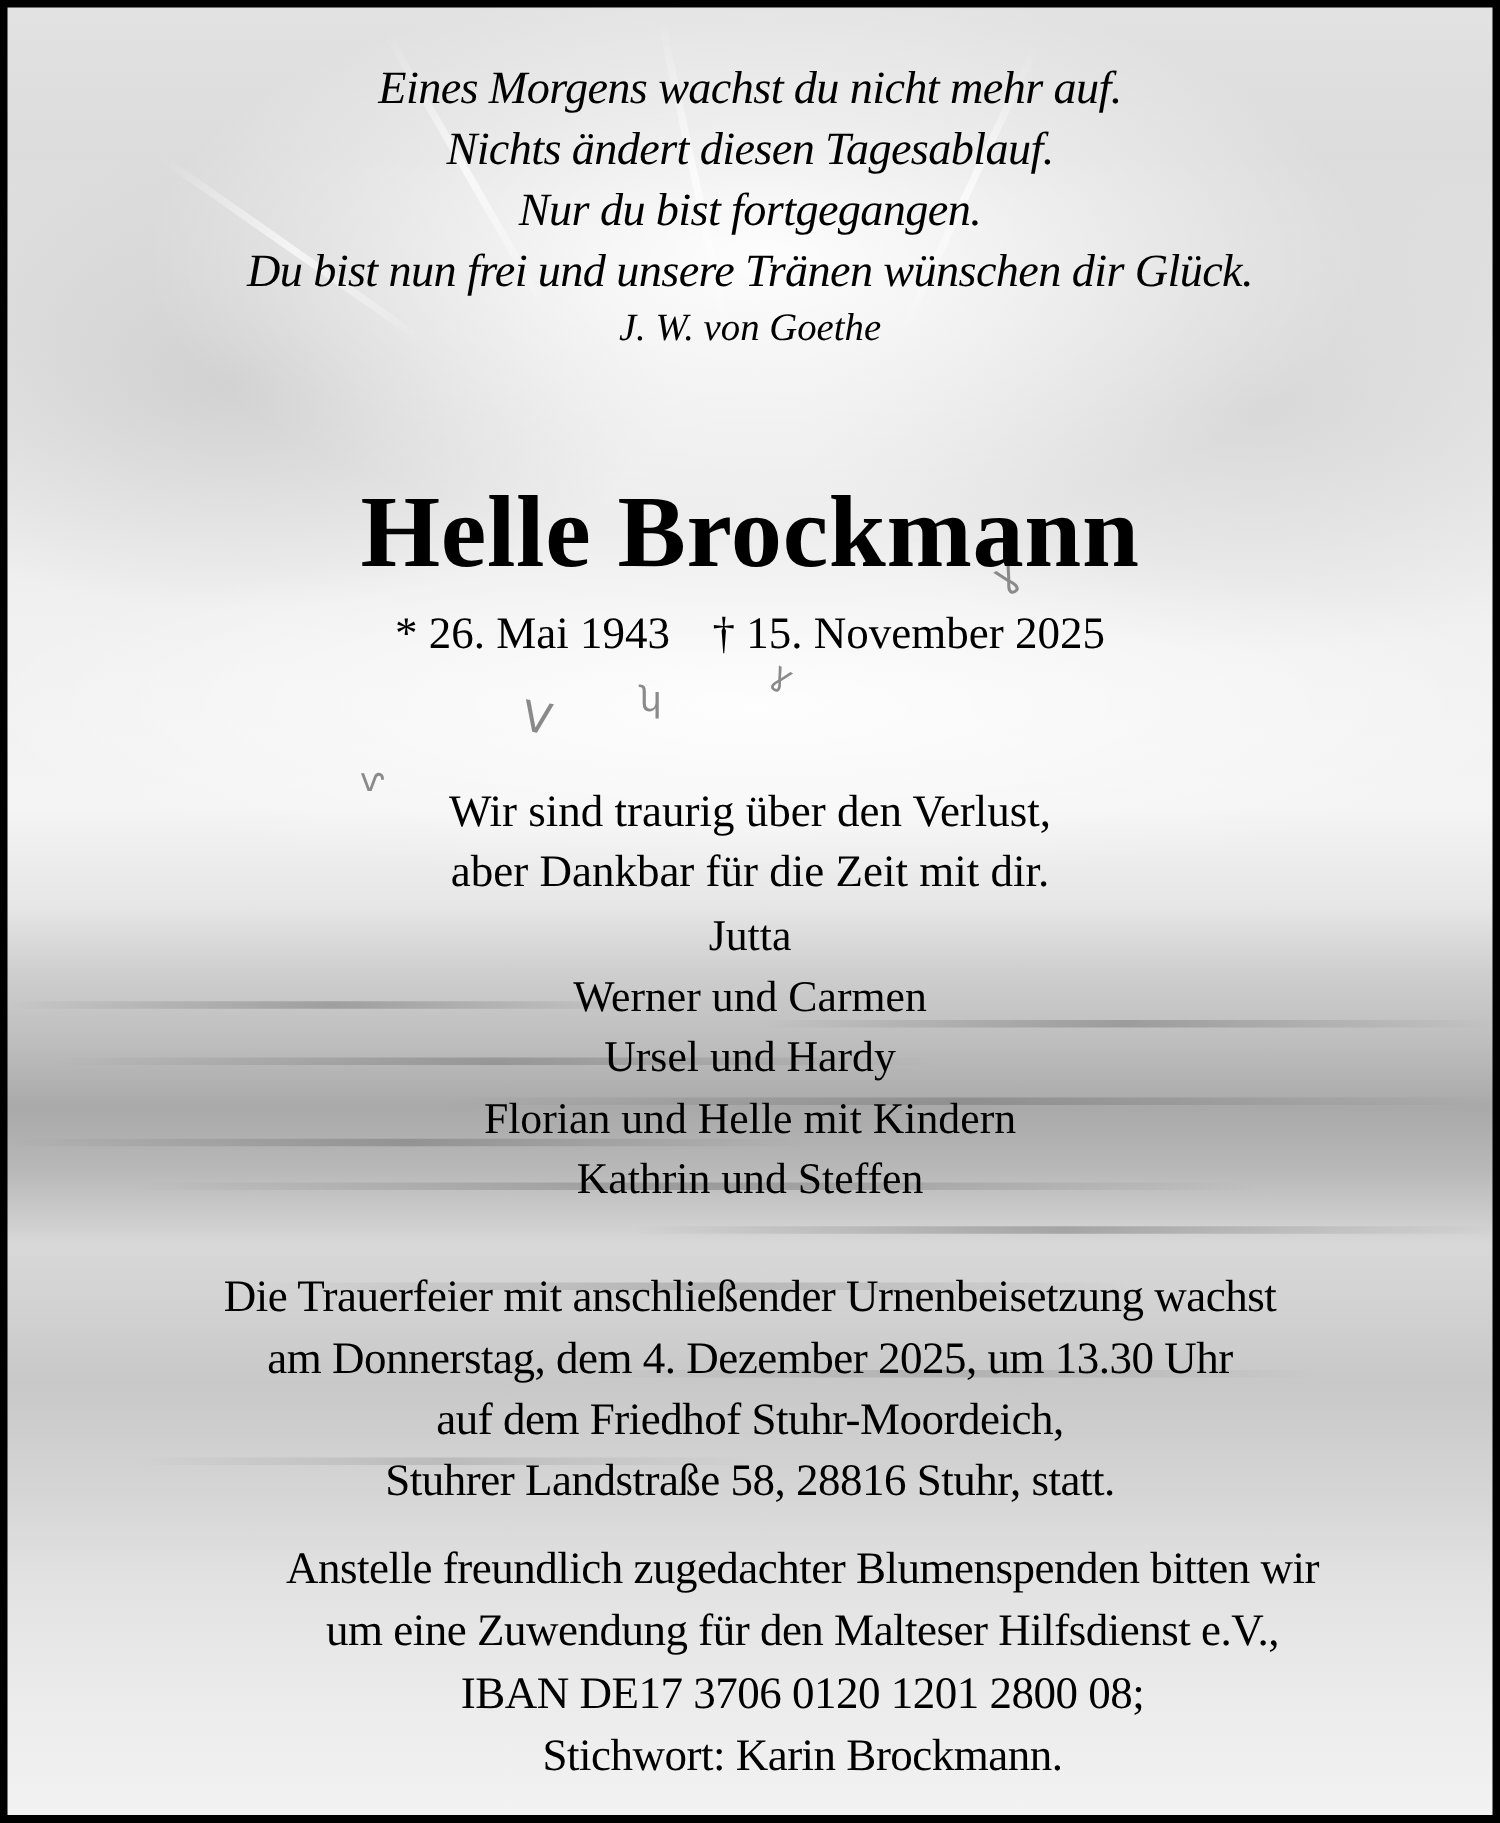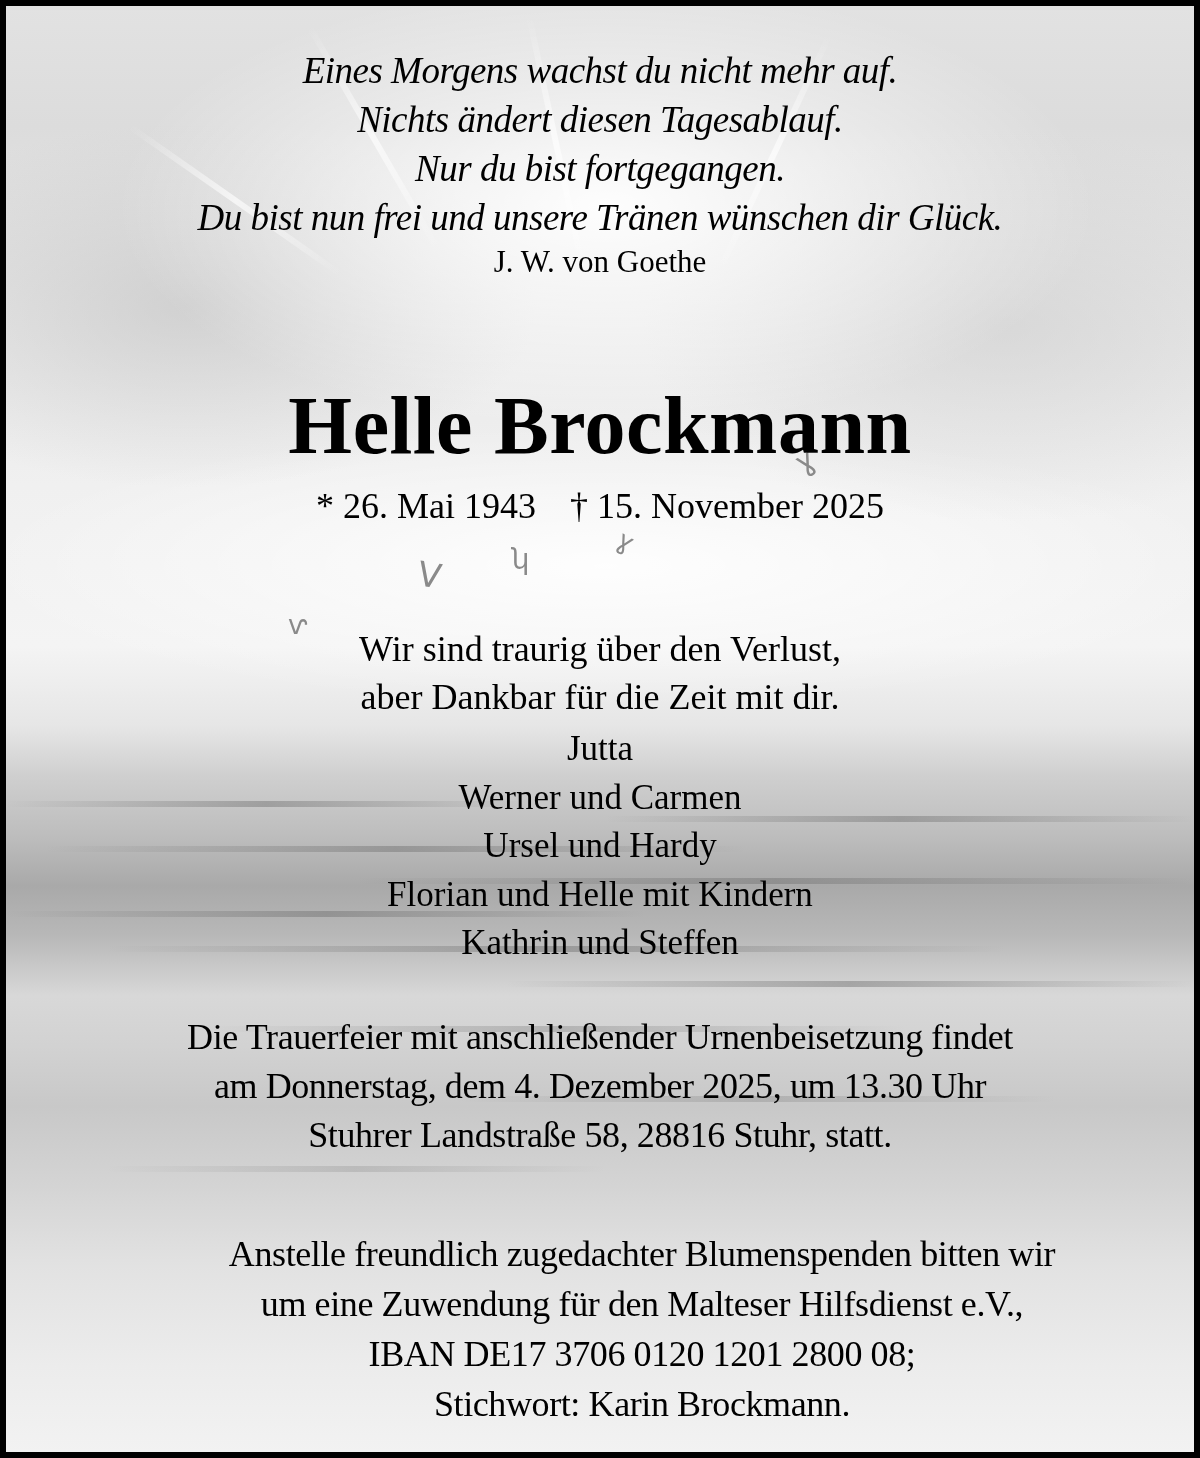--- a/index.html
+++ b/index.html
@@ -44,21 +44,21 @@
     .content {
       position: absolute; left: 0; top: 0; width: 1188px; height: 1446px;
       text-align: center;
     }
     .poem { position: absolute; left: 0; width: 100%; top: 40px; }
     .poem-line {
       font-style: italic; font-size: 37px; line-height: 49px; white-space: nowrap;
       letter-spacing: -0.5px;
     }
     .poem-author {
-      font-size: 31px; line-height: 40px; margin-top: 0px;
+      font-style: italic; font-size: 31px; line-height: 40px; margin-top: 0px;
     }
 
     .name {
       position: absolute; left: 0; width: 100%; top: 372px;
       font-weight: bold; font-size: 82px; line-height: 96px; letter-spacing: 0.5px;
     }
     .dates {
       position: absolute; left: 0; width: 100%; top: 476px;
       font-size: 36px; line-height: 48px; white-space: pre;
     }
@@ -125,22 +125,23 @@
 
     <div class="family">
       <div>Jutta</div>
       <div>Werner und Carmen</div>
       <div>Ursel und Hardy</div>
       <div>Florian und Helle mit Kindern</div>
       <div>Kathrin und Steffen</div>
     </div>
 
     <div class="service">
-      <div>Die Trauerfeier mit anschließender Urnenbeisetzung findet</div>
+      <div>Die Trauerfeier mit anschließender Urnenbeisetzung wachst</div>
       <div>am Donnerstag, dem 4. Dezember 2025, um 13.30 Uhr</div>
+      <div>auf dem Friedhof Stuhr-Moordeich,</div>
       <div>Stuhrer Landstraße 58, 28816 Stuhr, statt.</div>
     </div>
 
     <div class="donation">
       <div>Anstelle freundlich zugedachter Blumenspenden bitten wir</div>
       <div>um eine Zuwendung für den Malteser Hilfsdienst e.V.,</div>
       <div>IBAN DE17 3706 0120 1201 2800 08;</div>
       <div>Stichwort: Karin Brockmann.</div>
     </div>
   </div>

